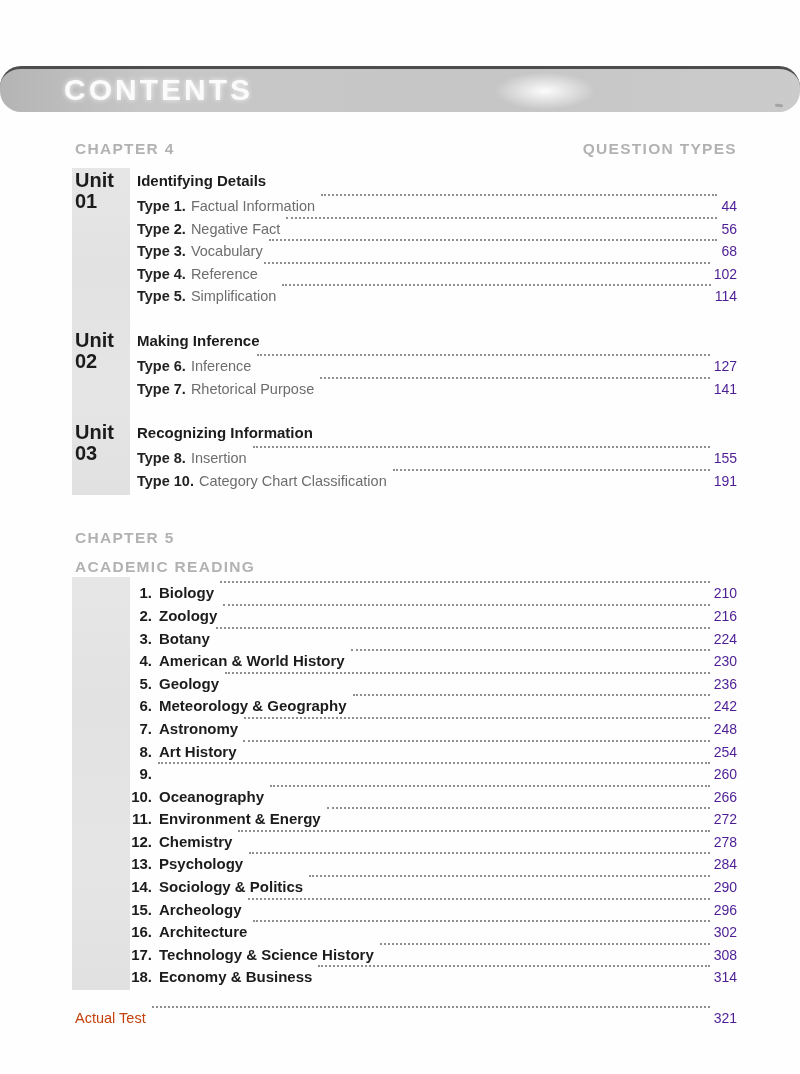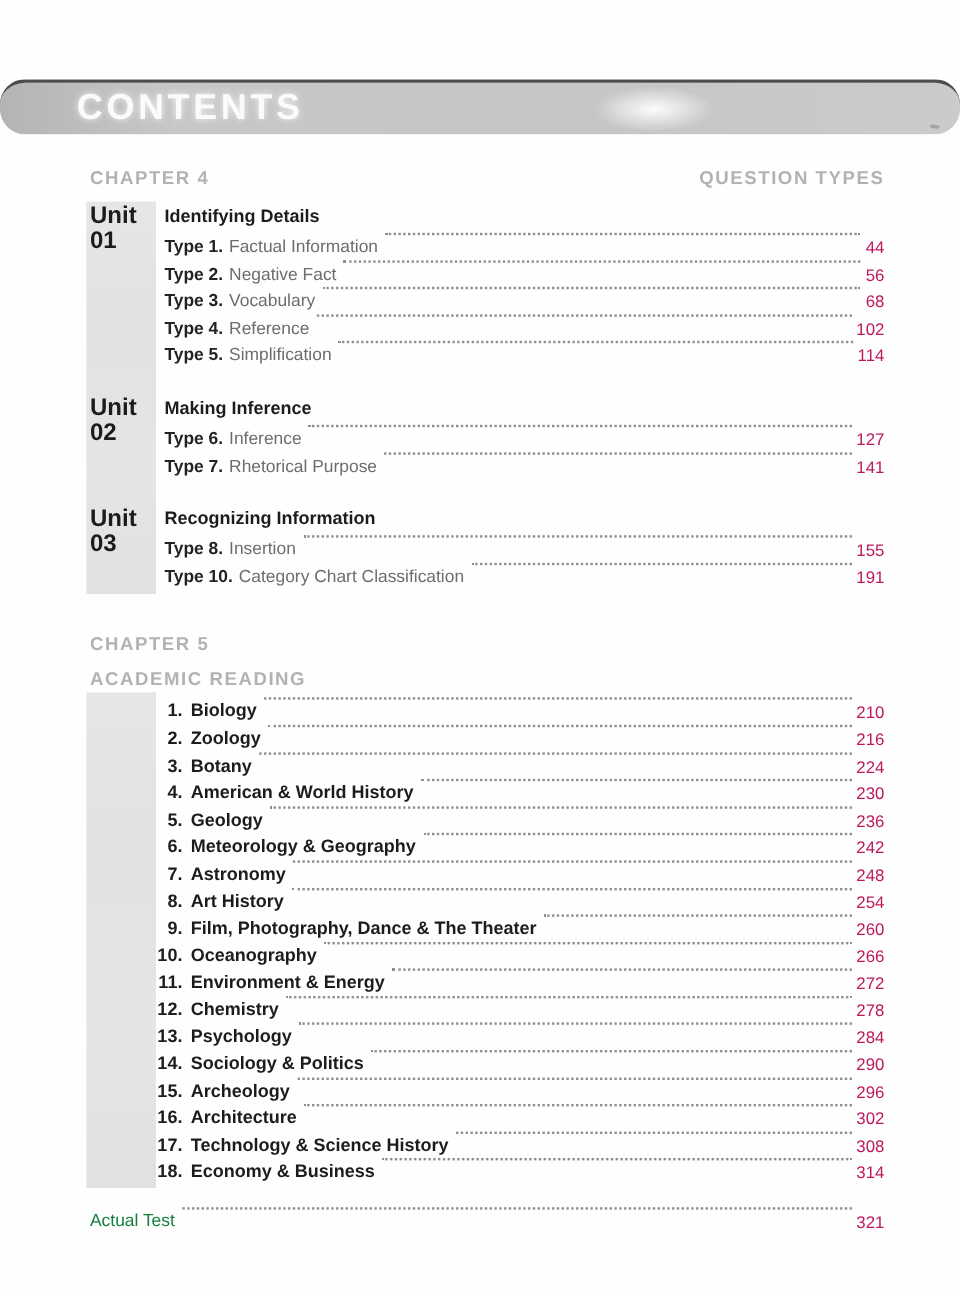--- a/index.html
+++ b/index.html
@@ -59,30 +59,30 @@
   .unit-title{font-size:15px;font-weight:bold;color:#1c1c1c;}
 
   .toc-row{display:flex;align-items:flex-start;line-height:22.6px;height:22.6px;}
   .type-row{margin-left:62px;}
   .entry-prefix{font-size:14.5px;font-weight:bold;color:#222;white-space:pre;}
   .entry-title{font-size:14.5px;color:#6d6d6d;margin-left:5px;white-space:pre;}
   .fill{
     flex:1;border-bottom:2px dotted #8f8f8f;
     margin:0 4px 0 6px;position:relative;top:-1px;min-width:20px;
   }
-  .page-num{font-size:14px;color:#be185d;}
+  .page-num{font-size:14px;color:#4c1d95;}
 
   
   .ch5-body{margin-top:6px;position:relative;}
   .item-row .item-num{width:77px;text-align:right;font-size:15px;font-weight:bold;color:#1c1c1c;}
   .item-row .item-title{font-size:15px;font-weight:bold;color:#1c1c1c;margin-left:7px;white-space:pre;}
 
   
   .footer-row{margin-top:18px;}
-  .footer-title{font-size:14.5px;color:#15803d;white-space:pre;}
+  .footer-title{font-size:14.5px;color:#c2410c;white-space:pre;}
 </style>
 </head>
 <body>
 
 <div class="page">
 
   <div class="banner">
     <div class="banner-title">CONTENTS</div>
   </div>
   <div class="edge-speck"></div>
@@ -223,21 +223,20 @@
             <span class="page-num">248</span>
           </div>
           <div class="toc-row item-row">
             <span class="item-num">8.</span>
             <span class="item-title">Art History</span>
             <span class="fill"></span>
             <span class="page-num">254</span>
           </div>
           <div class="toc-row item-row">
             <span class="item-num">9.</span>
-            <span class="item-title">Film, Photography, Dance &amp; The Theater</span>
             <span class="fill"></span>
             <span class="page-num">260</span>
           </div>
           <div class="toc-row item-row">
             <span class="item-num">10.</span>
             <span class="item-title">Oceanography</span>
             <span class="fill"></span>
             <span class="page-num">266</span>
           </div>
           <div class="toc-row item-row">

